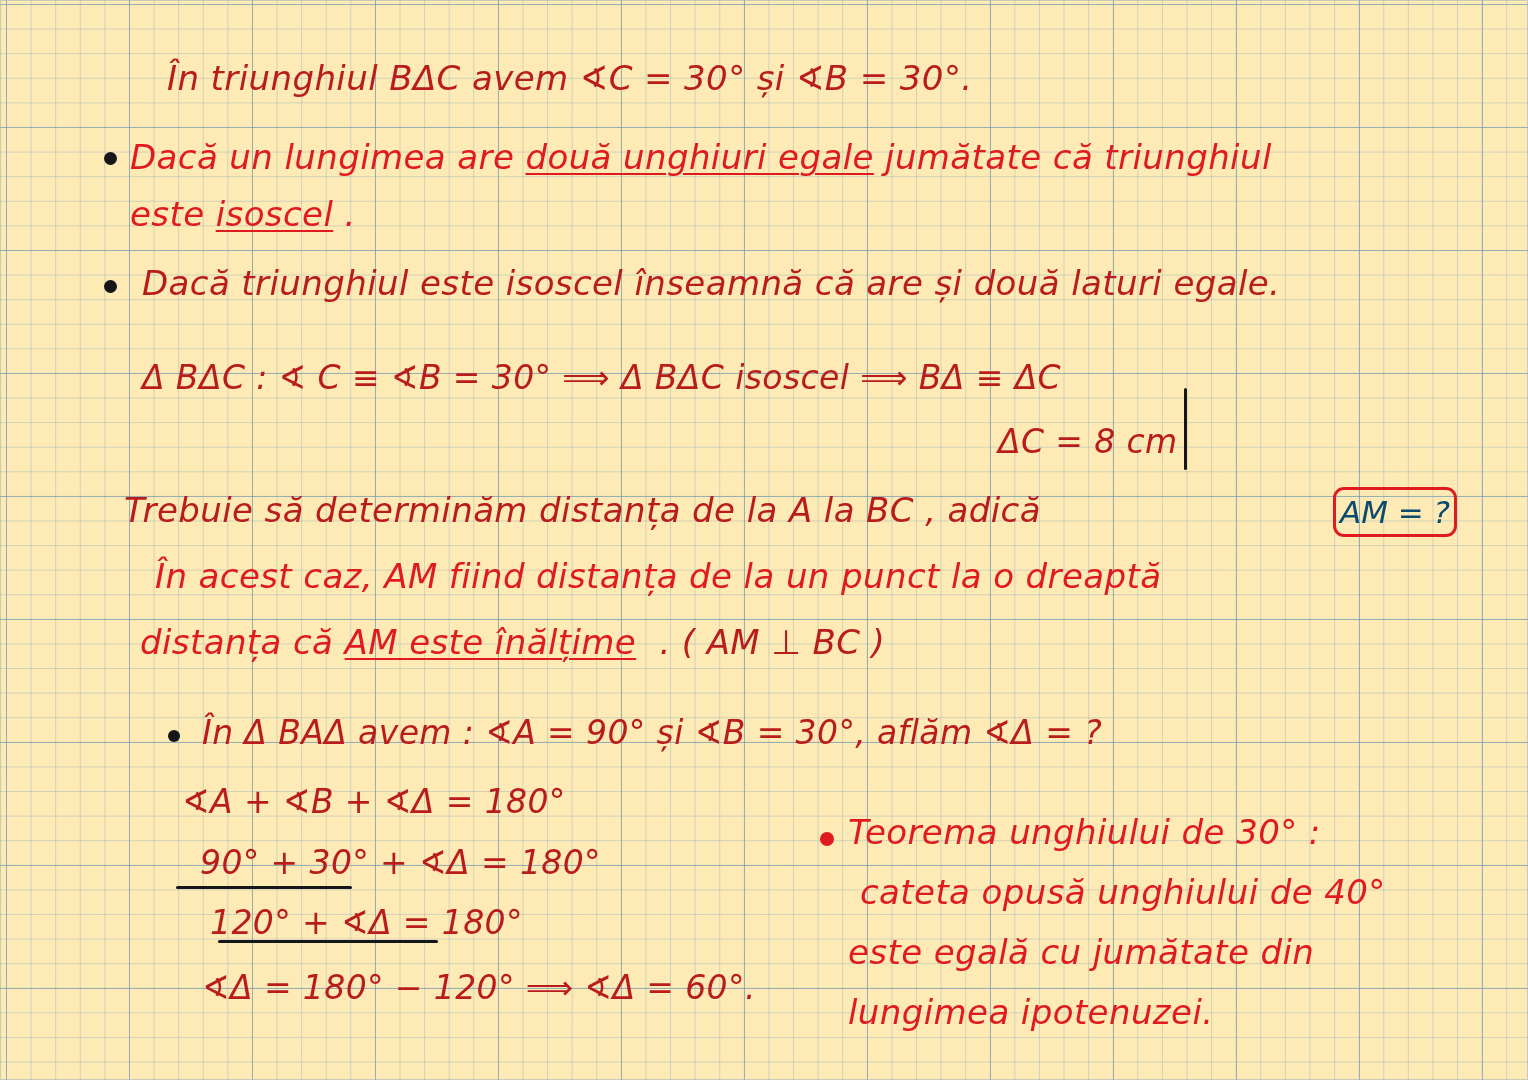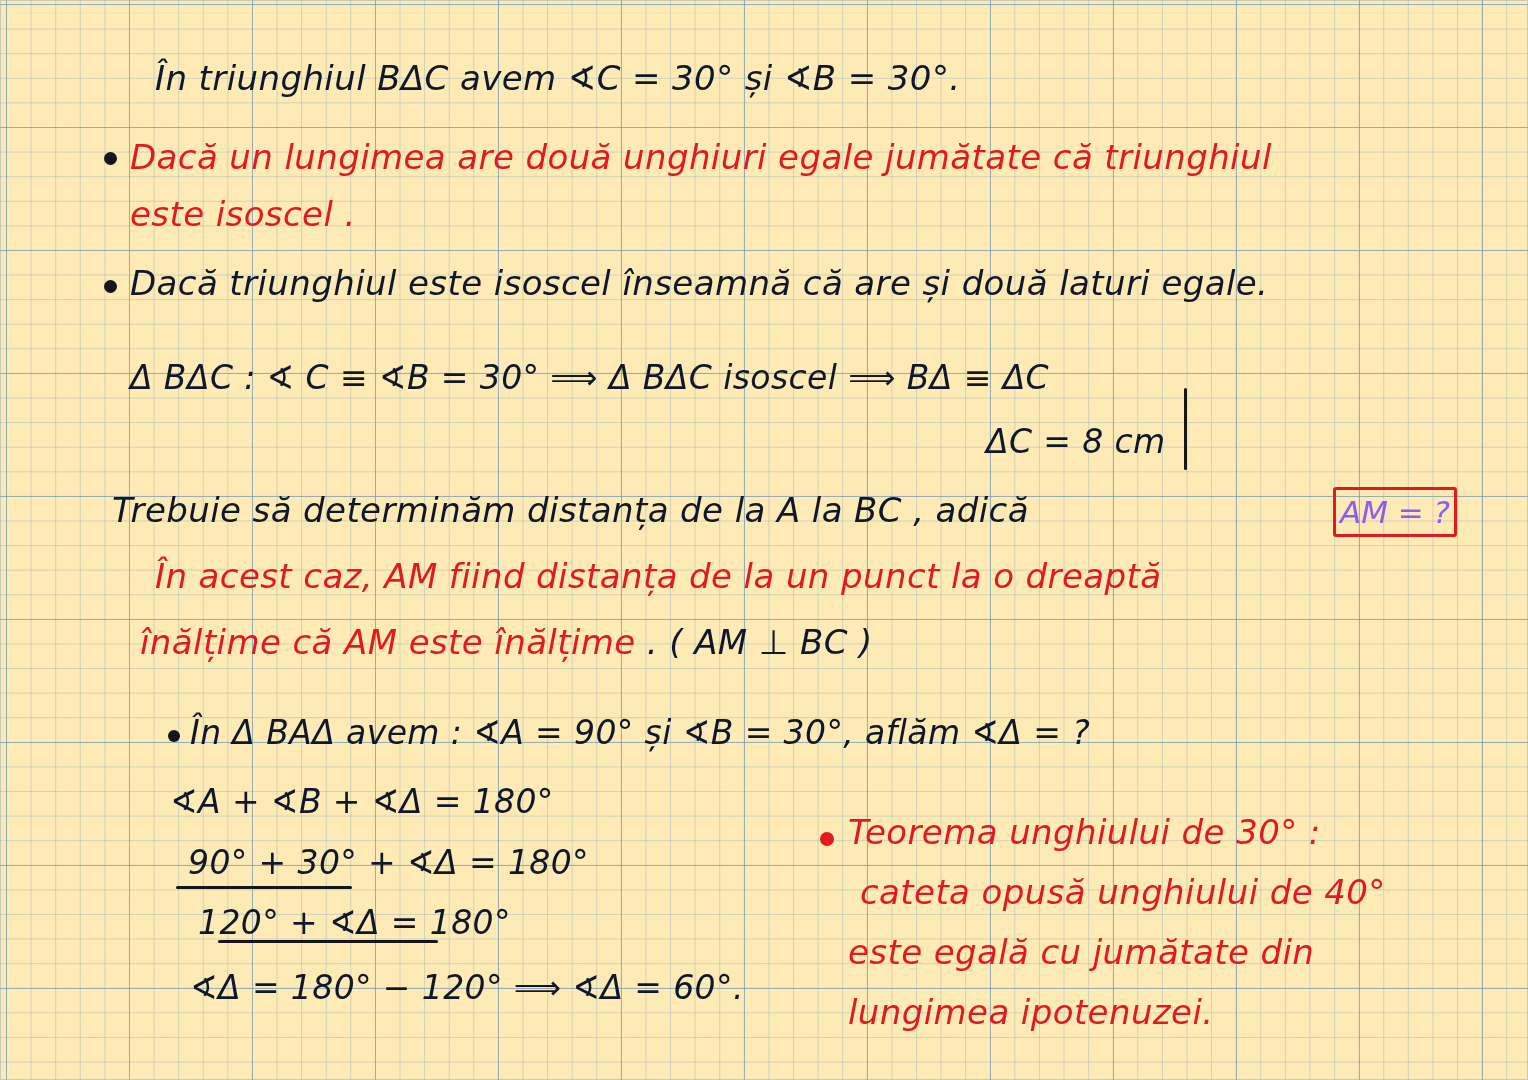--- a/index.html
+++ b/index.html
@@ -38,34 +38,34 @@
     box-shadow: inset 0 0 0 1px rgba(150,170,185,0.5);
     pointer-events: none;
   }
   .ln {
     position: absolute;
     white-space: nowrap;
     font-family: "DejaVu Sans", sans-serif;
     font-style: italic;
     letter-spacing: 0.4px;
   }
-  .blk { color: #0f172a; }
+  .blk { color: #b91c1c; margin-left: 12px; }
   .red { color: #e01b20; }
-  .u { text-underline-offset: 4px; text-decoration-thickness: 2px; }
+  .u { text-decoration: underline; text-underline-offset: 4px; text-decoration-thickness: 2px; }
   .bullet {
     position: absolute;
     border-radius: 50%;
   }
   .bullet.b-black { background: #15161a; }
   .bullet.b-red { background: #e01b20; }
   .boxed {
     position: absolute;
     border: 3px solid #e01b20;
-    border-radius: 3px;
-    color: #8b5cf6;
+    border-radius: 11px;
+    color: #0c4a6e;
     font-style: italic;
     white-space: nowrap;
     display: flex;
     align-items: center;
     justify-content: center;
   }
   .vbar {
     position: absolute;
     background: #15161a;
     width: 3px;
@@ -105,21 +105,21 @@
 
   <div class="ln blk" style="left:130px; top:358px; font-size:33px;">Δ BΔC :   ∢ C ≡ ∢B  = 30°  ⟹  Δ BΔC isoscel   ⟹  BΔ ≡ ΔC</div>
   <div class="ln blk" style="left:986px; top:422px; font-size:33px;">ΔC = 8 cm</div>
   <div class="vbar" style="left:1184px; top:388px; height:82px;"></div>
 
   <div class="ln blk" style="left:112px; top:490px; font-size:34px;">Trebuie să determinăm distanța de  la  A la  BC , adică</div>
   <div class="boxed" style="left:1333px; top:487px; width:118px; height:44px; font-size:31px;">AM = ?</div>
 
   <div class="ln red" style="left:155px; top:556px; font-size:34px;">În acest caz, AM fiind distanța de la un punct la o dreaptă</div>
   <div class="ln red" style="left:140px; top:622px; font-size:34px;">
-    <span>înălțime că</span>
+    <span>distanța că</span>
     <span class="u">AM este înălțime</span>
     <span class="blk">. ( AM ⊥ BC )</span>
   </div>
 
   <div class="bullet b-black" style="left:168px; top:730px; width:12px; height:12px;"></div>
   <div class="ln blk" style="left:190px; top:713px; font-size:33px;">În Δ BAΔ avem : ∢A = 90° și ∢B = 30°, aflăm   ∢Δ = ?</div>
 
   <div class="ln blk" style="left:170px; top:782px; font-size:33px;">∢A + ∢B + ∢Δ = 180°</div>
   <div class="ln blk" style="left:188px; top:843px; font-size:33px;">90° + 30° + ∢Δ = 180°</div>
   <div class="hline" style="left:176px; top:886px; width:176px;"></div>

